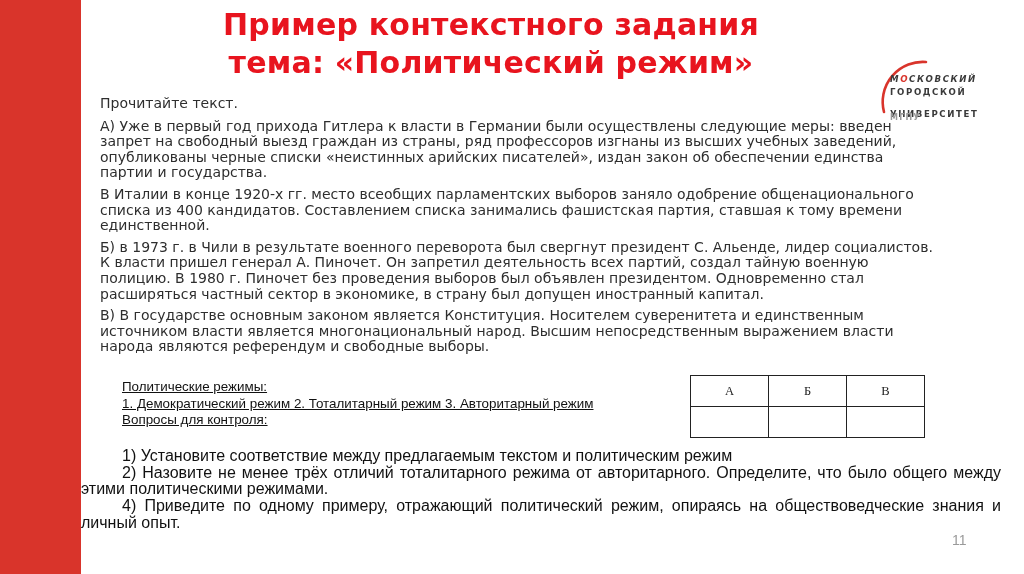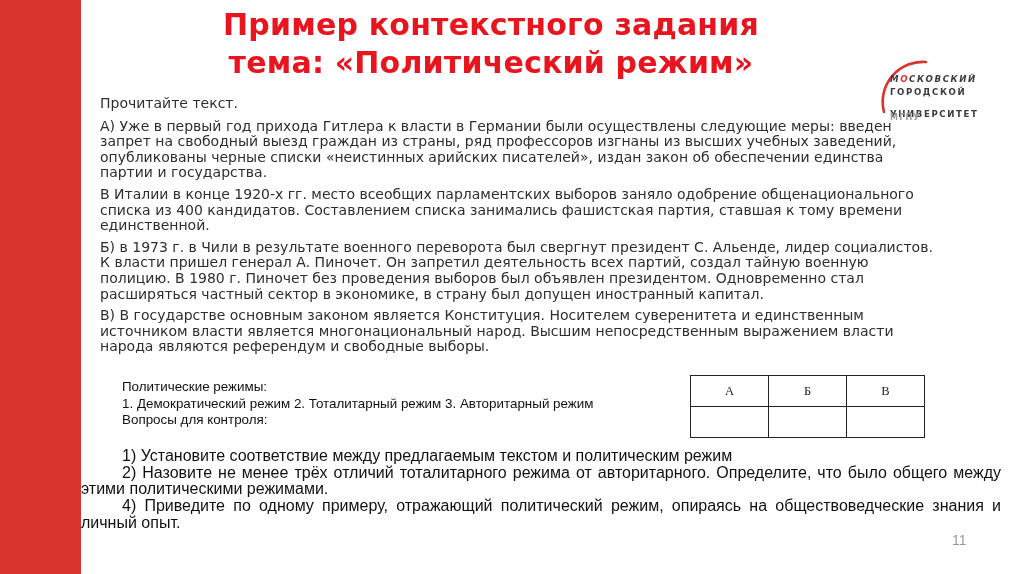--- a/index.html
+++ b/index.html
@@ -40,21 +40,21 @@
     color:#2e2e2e;
   }
   .body-text p { margin:0 0 6px 0; }
   .body-text p.intro { margin-bottom:7px; }
 
   .regimes {
     position:absolute; left:122px; top:379px; width:620px;
     font-family:"Liberation Sans", sans-serif; font-size:13.4px; line-height:16.5px;
     color:#111;
   }
-  .regimes div { white-space:nowrap; }
+  .regimes div { white-space:nowrap;text-decoration:underline; }
 
   .answer-table {
     position:absolute; left:690px; top:375px; border-collapse:collapse;
   }
   .answer-table td {
     border:1.2px solid #222; width:77px; height:30px; padding:0;
     text-align:center; font-family:"Liberation Serif", serif; font-size:12.5px; color:#222;
   }
 
   .questions {

